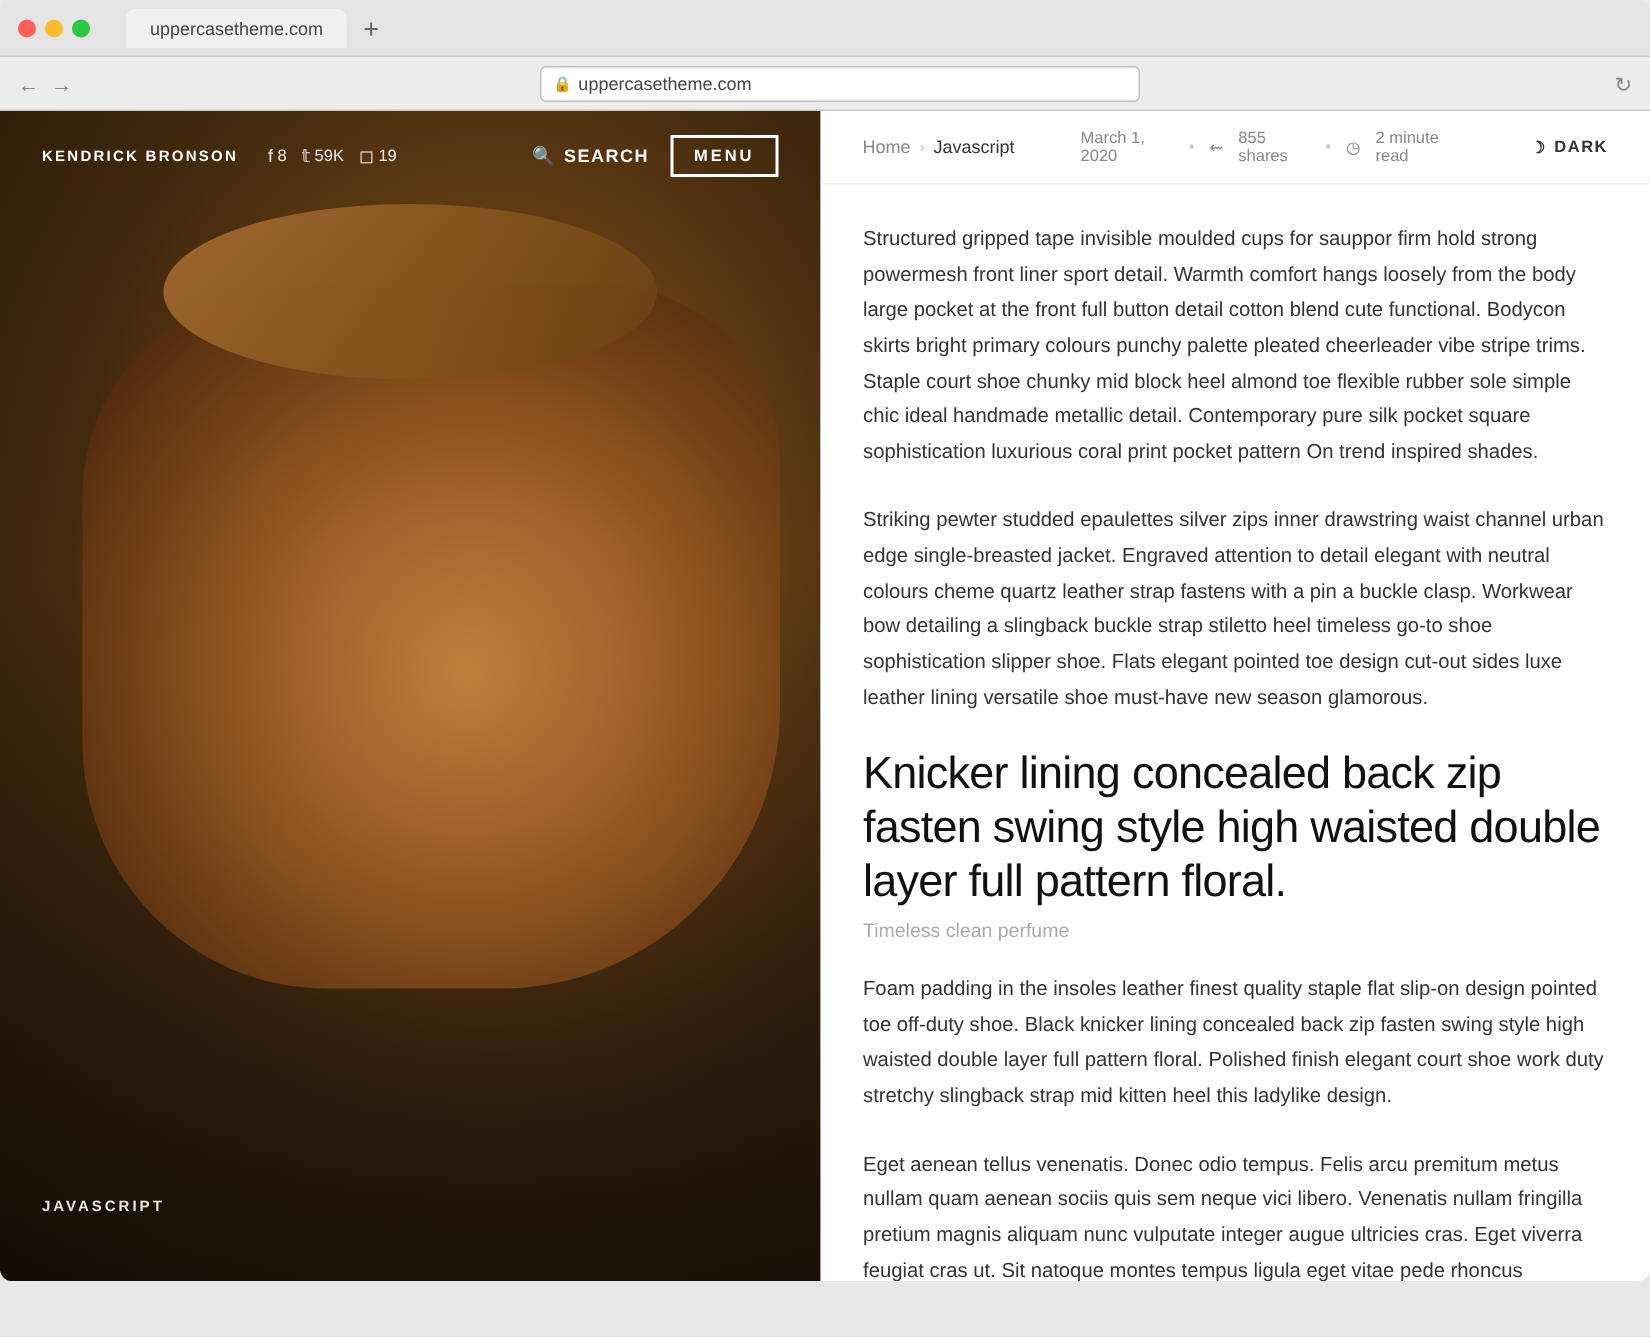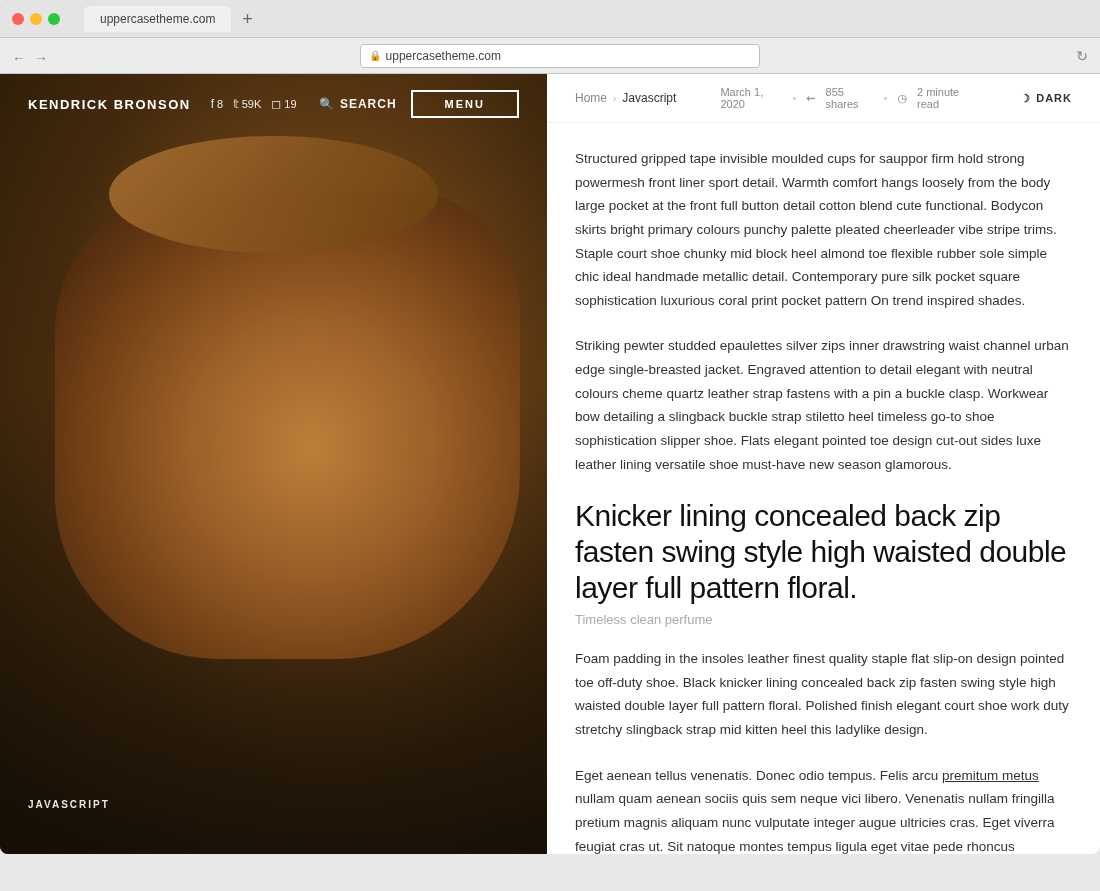--- a/index.html
+++ b/index.html
@@ -145,21 +145,21 @@
       position: absolute;
       top: 0; left: 0; right: 0;
       display: flex;
       align-items: center;
       padding: 0 28px;
       height: 60px;
       z-index: 10;
     }
     .site-logo {
       color: #fff;
-      font-size: 13px;
+      font-size: 10px;
       font-weight: 800;
       letter-spacing: 1.5px;
       text-transform: uppercase;
       white-space: nowrap;
     }
     .site-social {
       display: flex;
       align-items: center;
       gap: 10px;
       margin-left: 20px;
@@ -183,21 +183,21 @@
       font-weight: 600;
       letter-spacing: 1px;
       text-transform: uppercase;
       cursor: pointer;
       opacity: 0.95;
     }
     .nav-menu-btn {
       border: 2px solid #fff;
       color: #fff;
       background: transparent;
-      padding: 6px 32px;
+      padding: 6px 14px;
       font-size: 11px;
       font-weight: 700;
       letter-spacing: 2px;
       text-transform: uppercase;
       cursor: pointer;
       margin-left: 14px;
     }
 
     
     .hero-content {
@@ -287,21 +287,20 @@
       color: #111;
       margin-bottom: 6px;
       letter-spacing: -0.5px;
     }
     .article-caption {
       font-size: 13px;
       color: #aaa;
       margin-bottom: 20px;
     }
     .underline-link {
-      text-decoration: underline;
       color: #333;
     }
     .article-bottom-hint {
       font-size: 22px;
       font-weight: 700;
       color: #222;
       margin-top: 8px;
     }
   </style>
 </head>

